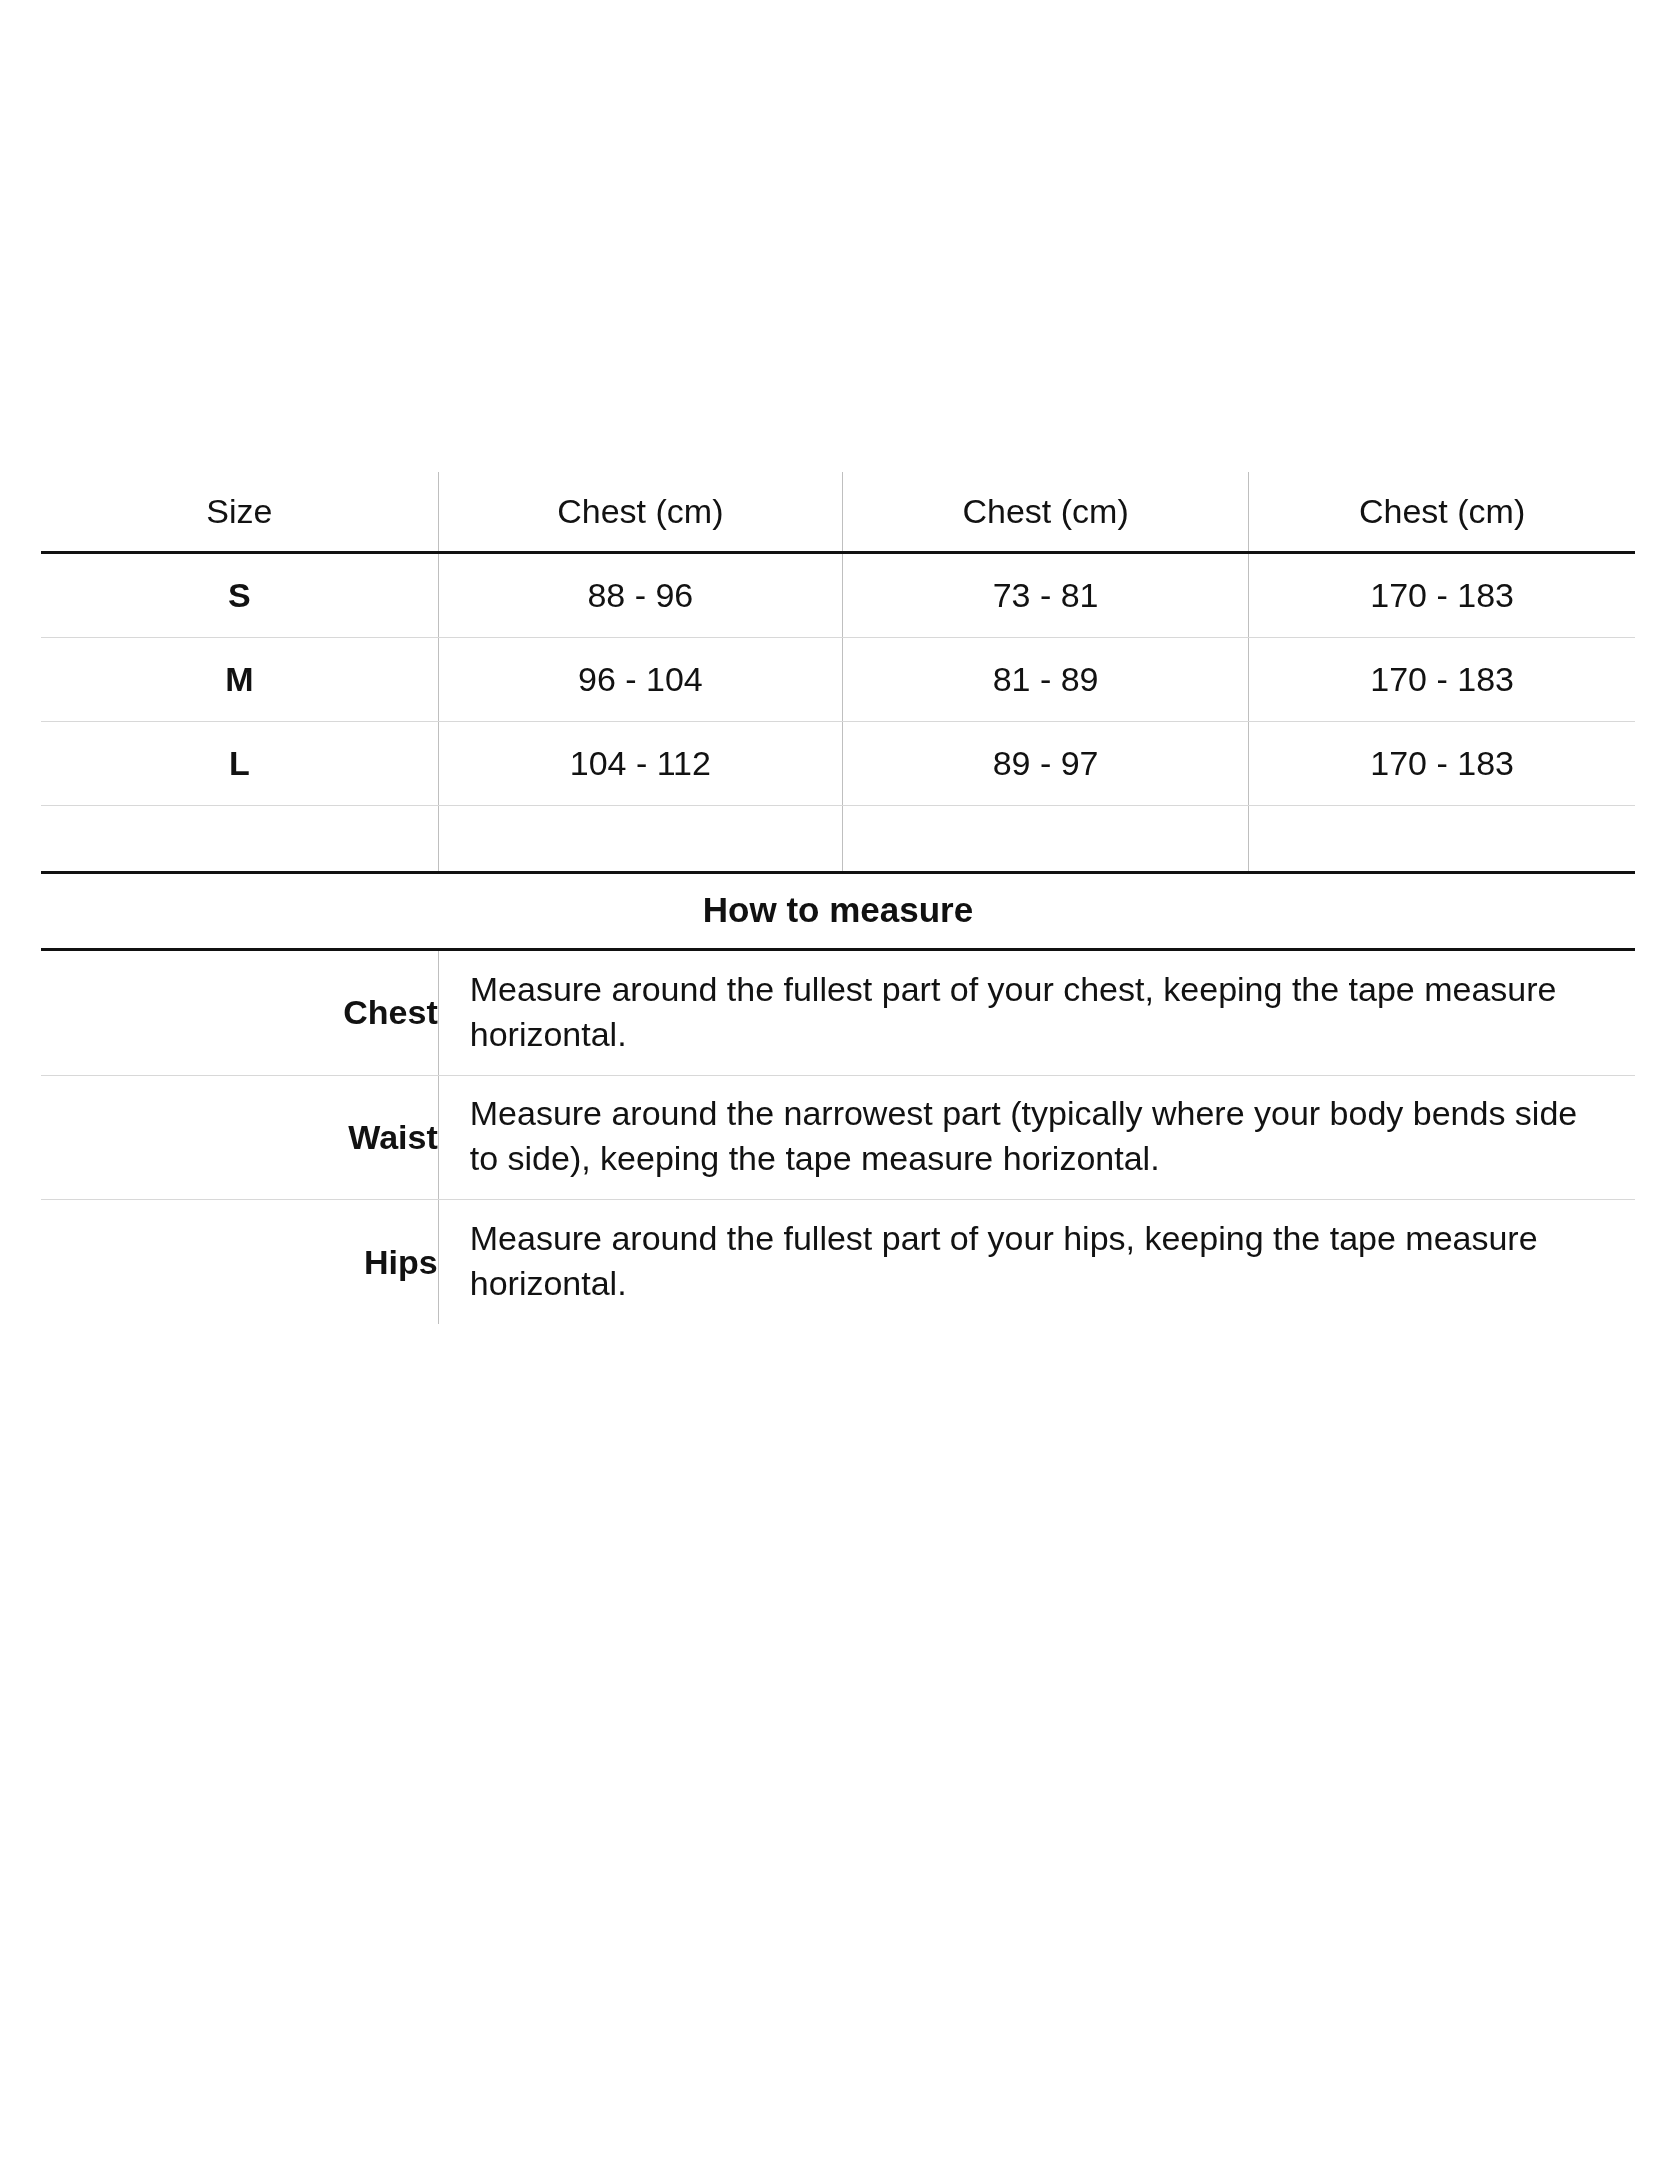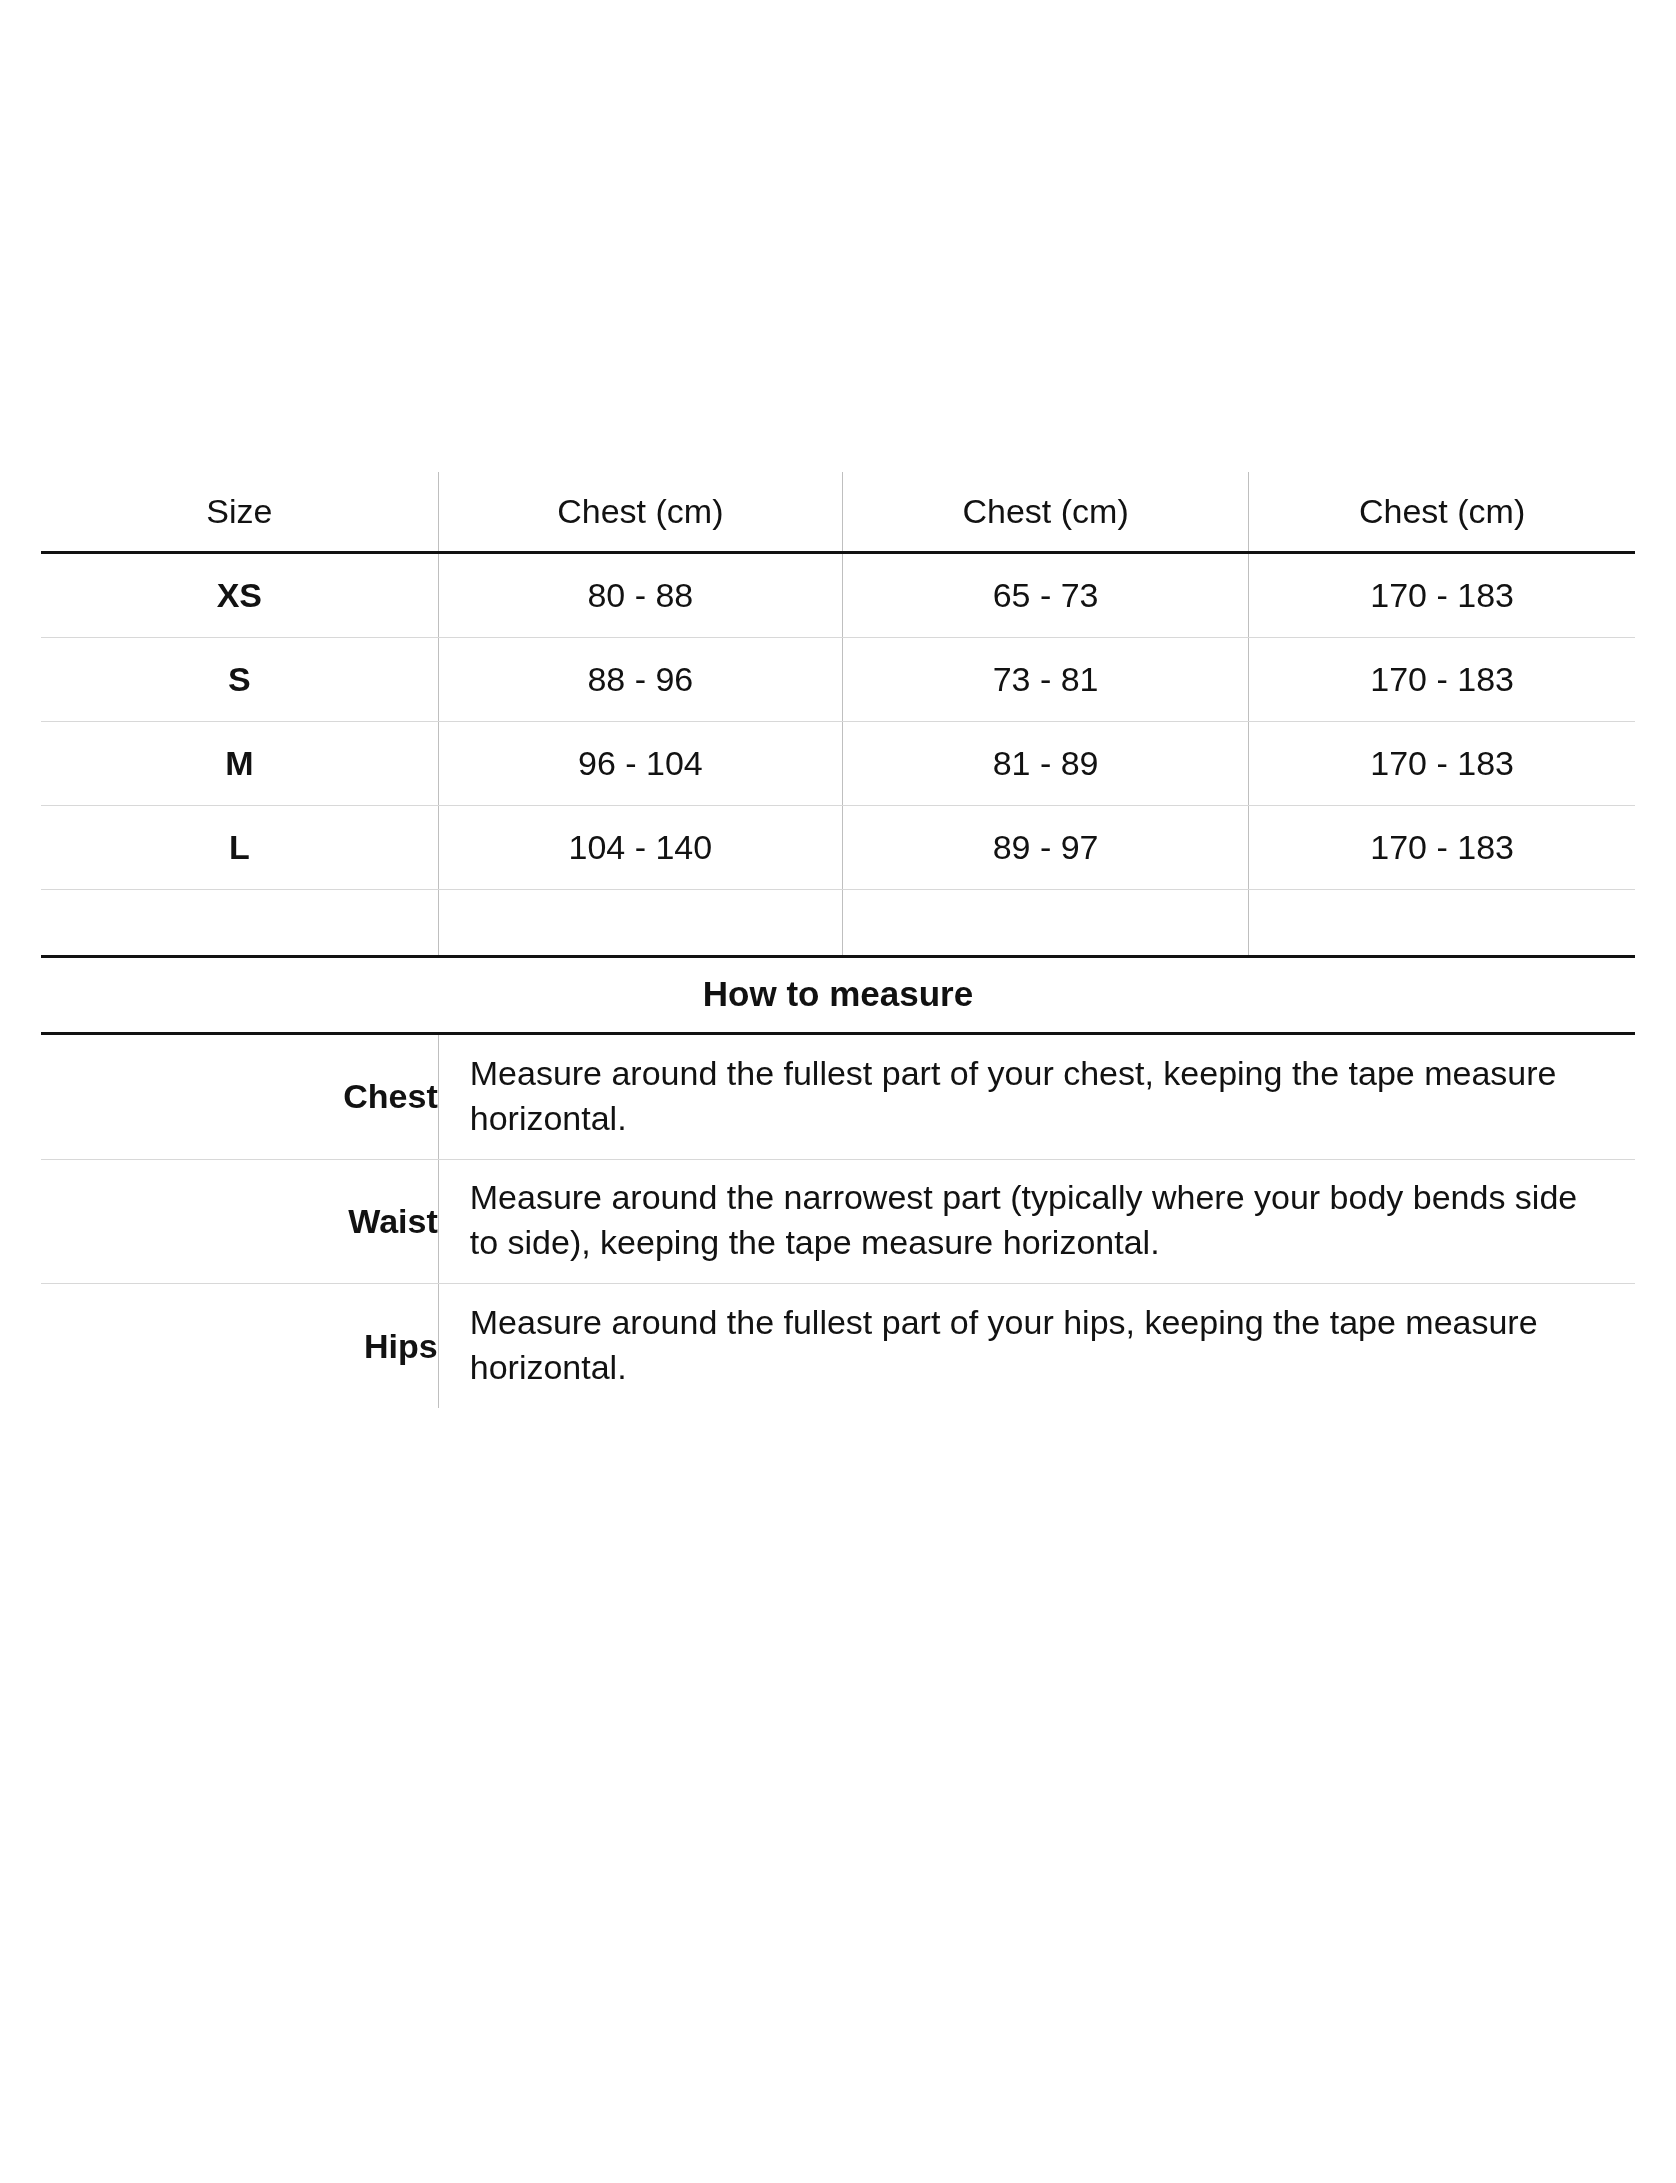--- a/index.html
+++ b/index.html
@@ -118,40 +118,34 @@
       </colgroup>
       <tbody>
         <tr class="row-head">
           <td class="hdr-cell with-right">Size</td>
           <td class="hdr-cell with-right">Chest (cm)</td>
           <td class="hdr-cell with-right">Chest (cm)</td>
           <td class="hdr-cell">Chest (cm)</td>
         </tr>
 
         <tr class="data-row">
-          <td class="size-col vline">XS</td>
-          <td class="vline">80 - 88</td>
-          <td class="vline">65 - 73</td>
-          <td>170 - 183</td>
-        </tr>
-        <tr class="data-row">
           <td class="size-col vline">S</td>
           <td class="vline">88 - 96</td>
           <td class="vline">73 - 81</td>
           <td>170 - 183</td>
         </tr>
         <tr class="data-row">
           <td class="size-col vline">M</td>
           <td class="vline">96 - 104</td>
           <td class="vline">81 - 89</td>
           <td>170 - 183</td>
         </tr>
         <tr class="data-row">
           <td class="size-col vline">L</td>
-          <td class="vline">104 - 140</td>
+          <td class="vline">104 - 112</td>
           <td class="vline">89 - 97</td>
           <td>170 - 183</td>
         </tr>
 
         <tr class="spacer-row">
           <td class="vline"></td>
           <td class="vline"></td>
           <td class="vline"></td>
           <td></td>
         </tr>

